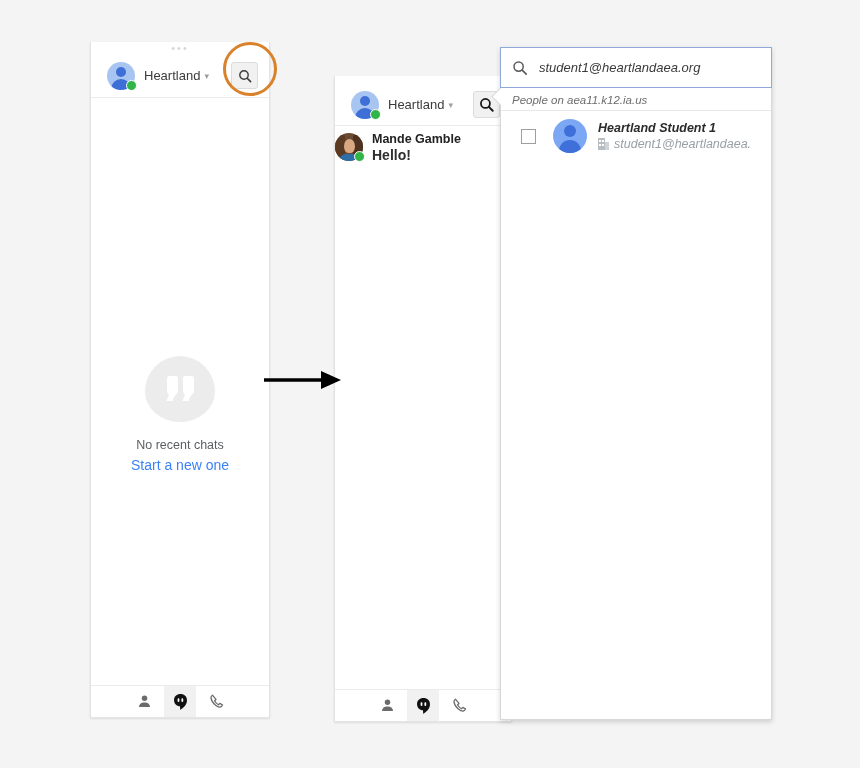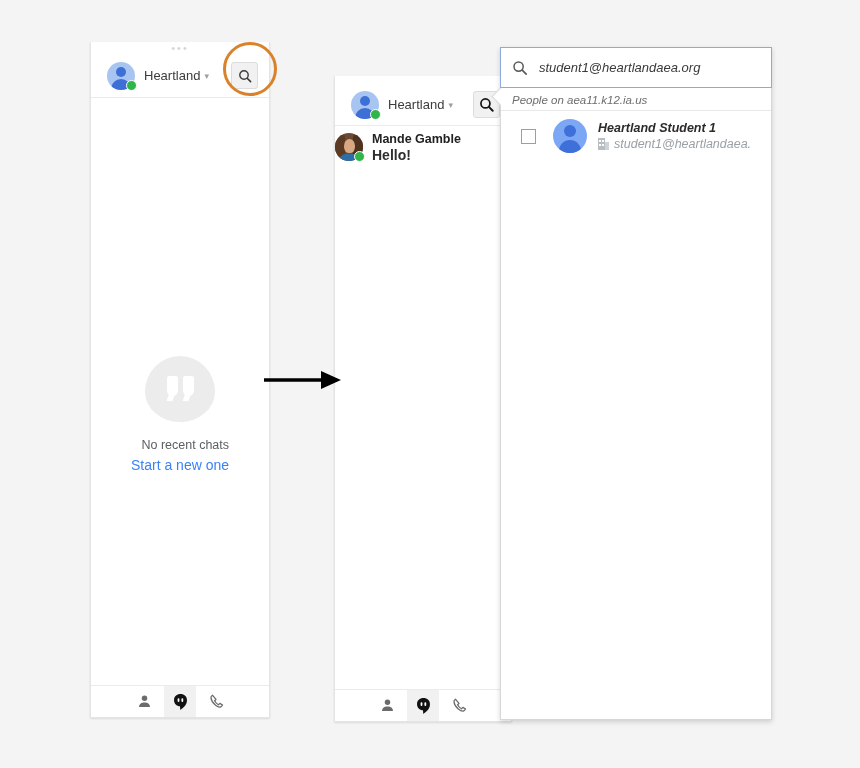--- a/index.html
+++ b/index.html
@@ -67,21 +67,20 @@
     justify-content: flex-start;
   }
   .empty-wrap {
     margin-top: 258px;
     text-align: center;
   }
   .empty-text {
     font-size: 12.5px;
     color: #5b5f63;
     margin-top: 16px;
-    text-align: right;
   }
   .empty-link {
     font-size: 14px;
     color: #3b82f6;
     margin-top: 5px;
     cursor: pointer;
   }
 
   
   .bubble {

